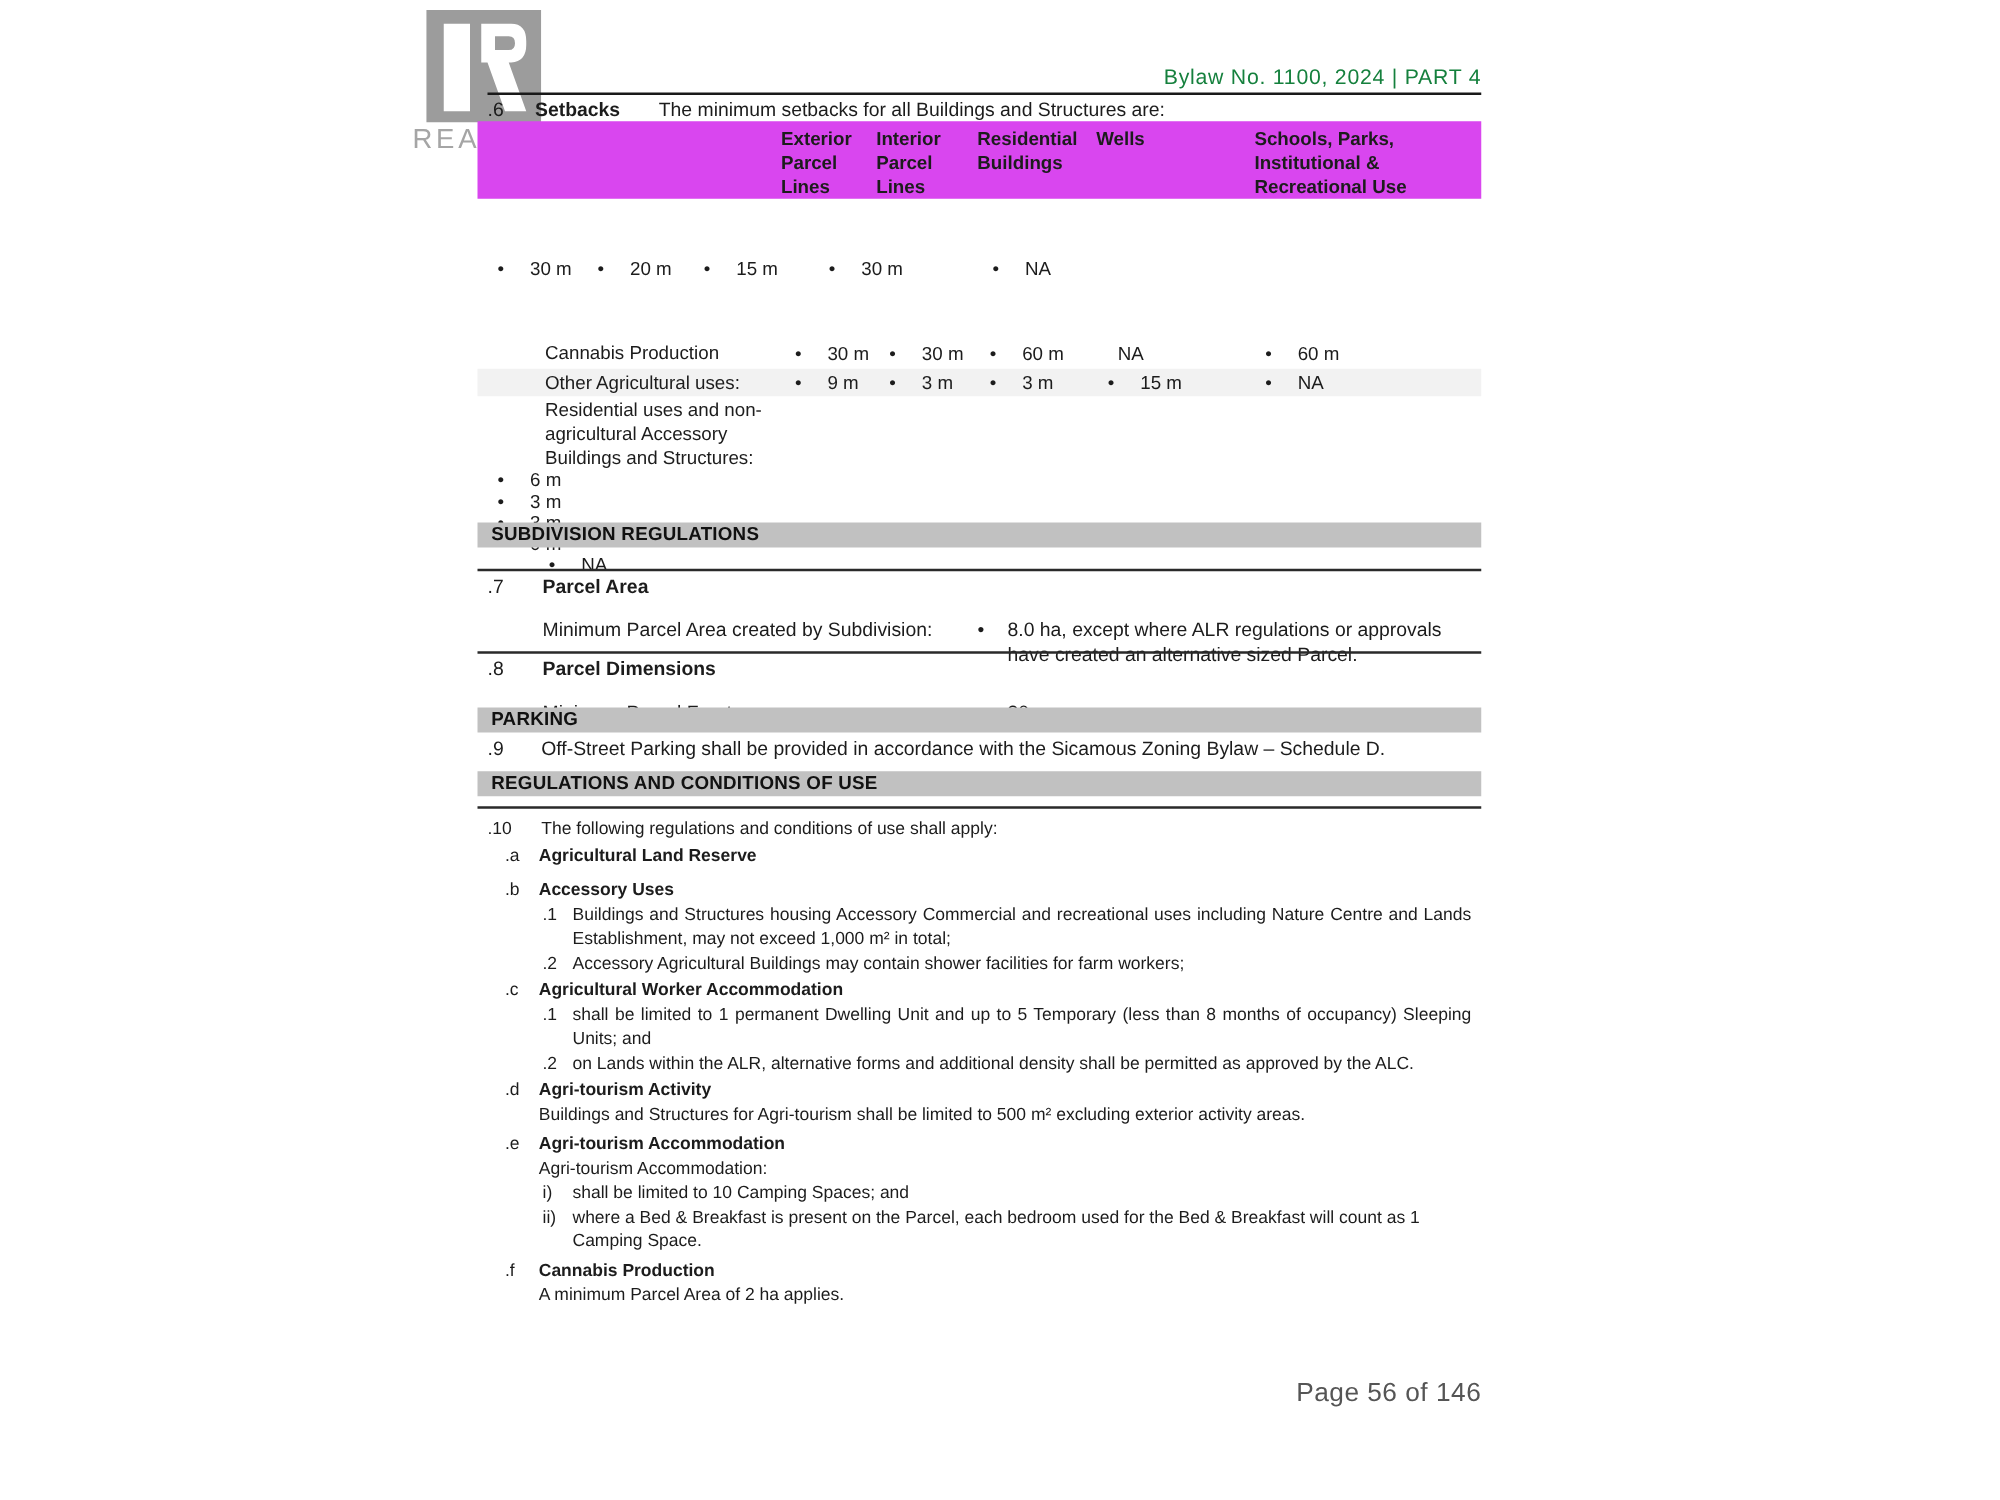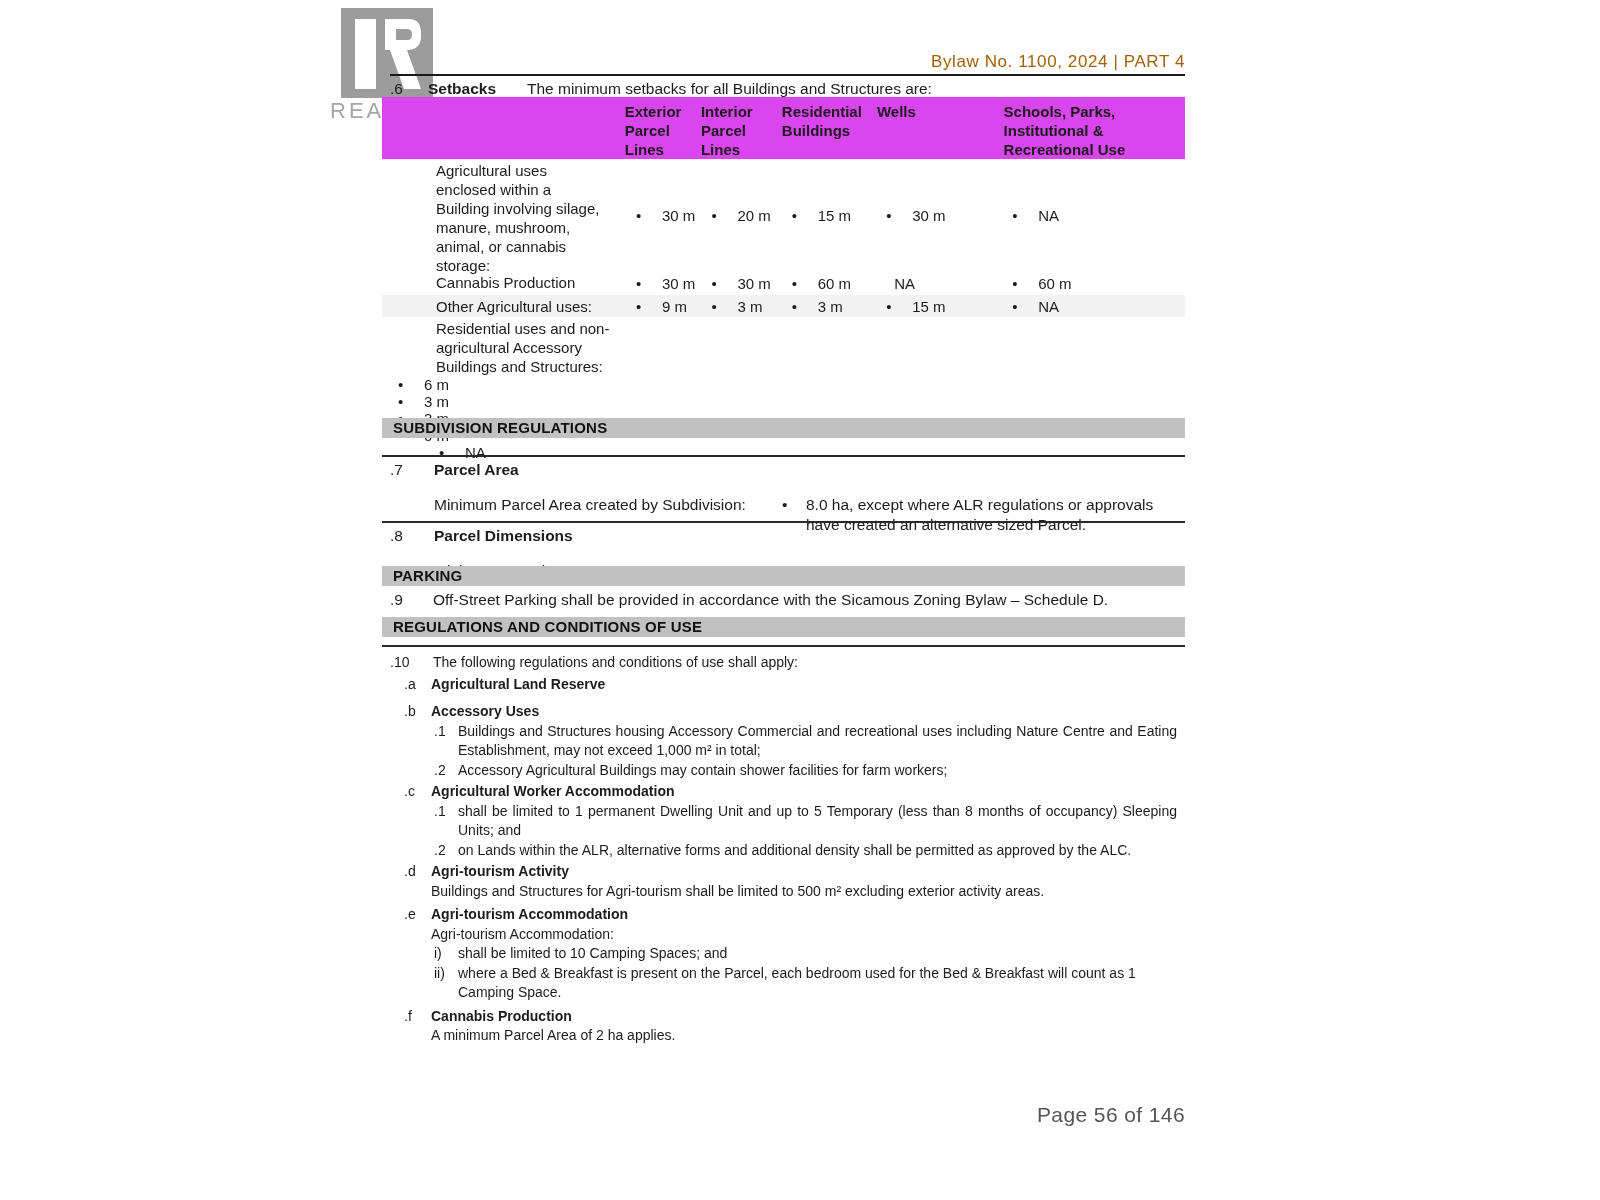--- a/index.html
+++ b/index.html
@@ -8,21 +8,21 @@
     font-family:"Liberation Sans", sans-serif;color:#1c1c1c;overflow:hidden;
   }
   .abs{position:absolute;}
 
   
   #logo-box{left:341px;top:8px;width:92px;height:90px;}
   #logo-word{left:330px;top:98px;font-size:22px;color:#a5a5a5;letter-spacing:3px;}
   #logo-word sup{font-size:10px;letter-spacing:0;}
 
   
-  #doc-title{left:485px;top:52px;width:700px;text-align:right;font-size:17px;color:#a16207;letter-spacing:0.6px;}
+  #doc-title{left:485px;top:52px;width:700px;text-align:right;font-size:17px;color:#15803d;letter-spacing:0.6px;}
   #rule-top{left:390px;top:74px;width:795px;height:2px;background:#191919;}
 
   
   #setbacks-line{left:382px;top:79px;width:803px;display:flex;font-size:15.5px;line-height:19px;}
   .sb-num{margin-left:8px;width:38px;}
   .sb-head{width:99px;font-weight:bold;}
 
   
   #setbacks-table{left:382px;top:97px;width:803px;font-size:15px;}
   .t-row{display:flex;width:803px;box-sizing:border-box;}
@@ -108,21 +108,20 @@
   <div class="t-row t-header">
     <div class="t-c c0"></div>
     <div class="t-c c1">Exterior Parcel Lines</div>
     <div class="t-c c2">Interior Parcel Lines</div>
     <div class="t-c c3">Residential Buildings</div>
     <div class="t-c c4">Wells</div>
     <div class="t-c c5">Schools, Parks, Institutional &amp; Recreational Use</div>
   </div>
 
   <div class="t-row row1">
-    <div class="t-c c0 label">Agricultural uses enclosed within a Building involving silage, manure, mushroom, animal, or cannabis storage:</div>
     <div class="t-c c1 cell">
         <span class="bullet">•</span>
         <span>30 m</span>
       </div>
     <div class="t-c c2 cell">
         <span class="bullet">•</span>
         <span>20 m</span>
       </div>
     <div class="t-c c3 cell">
         <span class="bullet">•</span>
@@ -261,21 +260,21 @@
       <div class="reg-head">Agricultural Land Reserve</div>
     </div>
   </div>
 
   <div class="reg-item gap8">
     <span class="reg-letter">.b</span>
     <div class="reg-body">
       <div class="reg-head">Accessory Uses</div>
       <div class="sub">
         <span class="sub-num">.1</span>
-        <span class="sub-text justify">Buildings and Structures housing Accessory Commercial and recreational uses including Nature Centre and Eating Establishment, may not exceed 1,000 m² in total;</span>
+        <span class="sub-text justify">Buildings and Structures housing Accessory Commercial and recreational uses including Nature Centre and Lands Establishment, may not exceed 1,000 m² in total;</span>
       </div>
       <div class="sub">
         <span class="sub-num">.2</span>
         <span class="sub-text">Accessory Agricultural Buildings may contain shower facilities for farm workers;</span>
       </div>
     </div>
   </div>
 
   <div class="reg-item">
     <span class="reg-letter">.c</span>

